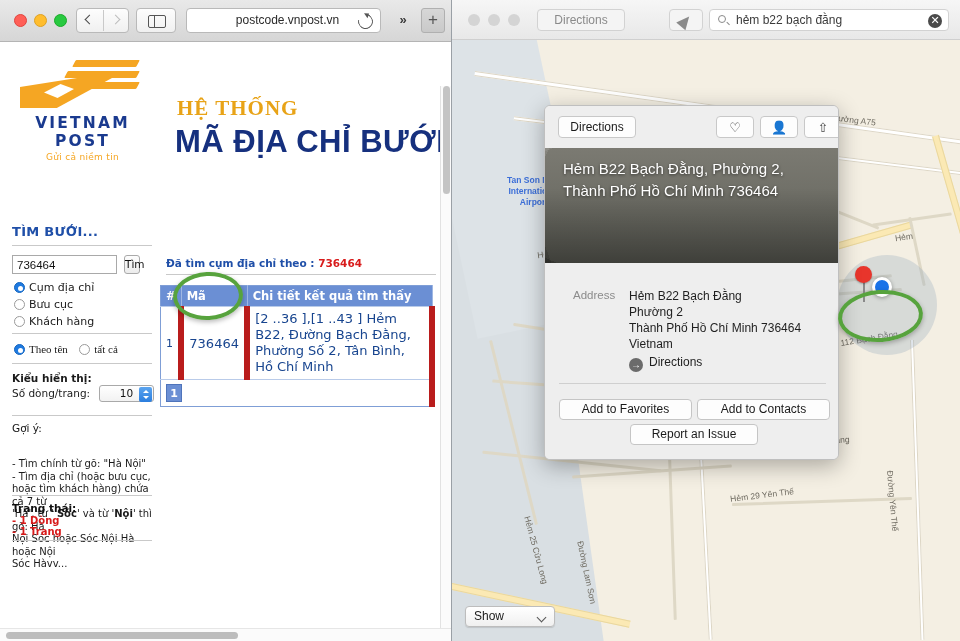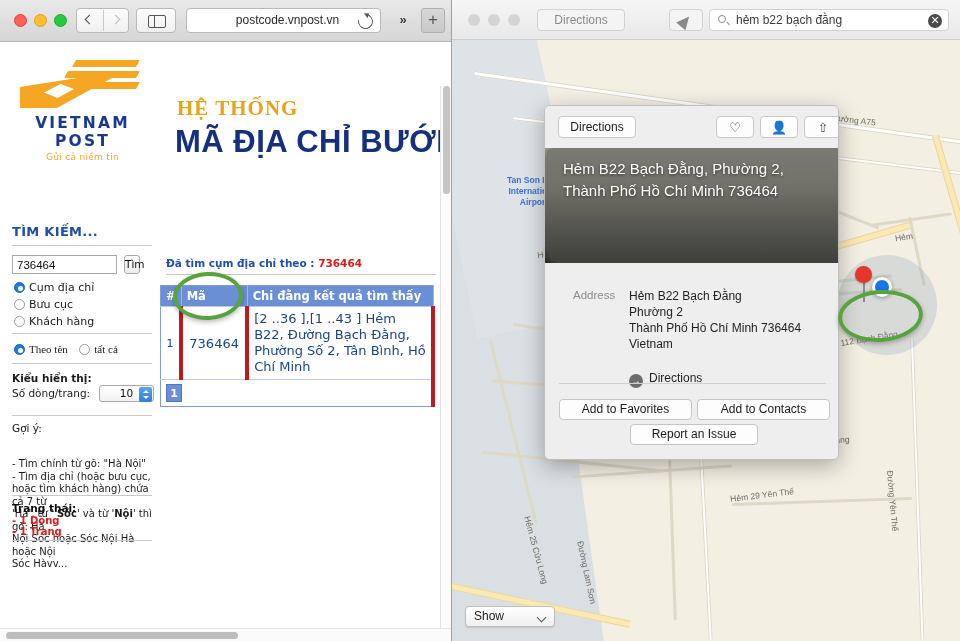--- a/index.html
+++ b/index.html
@@ -209,21 +209,21 @@
   #res-table {
     position:absolute; left:160px; top:243px; width:275px;
     border:1px solid #7f9ed6; border-collapse:collapse;
   }
   #res-table th {
     background:#6b8fd4; color:#fff;
     font-family:"DejaVu Sans",sans-serif; font-weight:bold; font-size:11.5px;
     text-align:left; padding:3px 5px; border-right:1px solid #9fb7e3;
   }
   #res-table td {
-    background:#fff; border-right:4px solid #b91c1c; border-top:1px solid #b9cbe9;
+    background:#fff; border-right:6px solid #b91c1c; border-top:1px solid #b9cbe9;
     font-family:"DejaVu Sans",sans-serif; font-size:13px; color:#18458f;
     padding:4px 5px; vertical-align:middle;
   }
   #res-table td.idx { width:12px; text-align:center; font-size:11px; }
   #res-table td.code { width:66px; text-align:center; white-space:nowrap; }
   #res-table td.detail { line-height:16px; }
   #pager-cell { background:#fff; border-top:1px solid #b9cbe9; }
   #pager-btn {
     display:inline-block; width:16px; height:18px; background:#6b8fd4;
     color:#fff; font-family:"DejaVu Sans",sans-serif; font-weight:bold; font-size:11px;
@@ -396,21 +396,21 @@
   #co-body { position:absolute; left:0; top:157px; width:295px; height:198px; background:#eeeeee; }
   #co-addr-label {
     position:absolute; left:28px; top:26px;
     font-family:"Liberation Sans",sans-serif; font-size:11.5px; color:#8c8c8c;
   }
   #co-addr {
     position:absolute; left:84px; top:25px; width:195px;
     font-family:"Liberation Sans",sans-serif; font-size:12px; color:#1f1f1f; line-height:16px;
   }
   #co-dirlink {
-    position:absolute; left:84px; top:108px;
+    position:absolute; left:84px; top:92px;
     font-family:"Liberation Sans",sans-serif; font-size:12px; color:#1f1f1f;
   }
   #co-dirlink .arrow {
     display:inline-block; width:14px; height:14px; border-radius:50%;
     background:#6b6b6b; color:#fff; font-size:10px; line-height:13px; text-align:center;
     vertical-align:-2px; margin-right:6px;
   }
   #co-sep { position:absolute; left:14px; top:120px; width:267px; height:1px; background:#cfcfcf; }
   .co-btn {
     position:absolute; height:21px; background:#fdfdfd;
@@ -477,21 +477,21 @@
           <span class="lm-bar lm-b3"></span>
           <span id="lm-env"></span>
         </div>
         <div id="logo-name">VIETNAM POST</div>
         <div id="logo-tag">Gửi cả niềm tin</div>
       </div>
 
       <div id="hdr-sub">HỆ THỐNG</div>
       <div id="hdr-main">MÃ ĐỊA CHỈ BƯỚI</div>
 
-      <div id="search-title">TÌM KIẾM...</div>
+      <div id="search-title">TÌM BƯỚI...</div>
       <div class="hr" id="hr1"></div>
 
       <input id="q-input" value="736464" style="">
       <div id="q-btn">Tìm</div>
 
       <div class="radio-row" id="rr1">
         <span class="radio on"></span><span>Cụm địa chỉ</span>
       </div>
       <div class="radio-row" id="rr2">
         <span class="radio"></span><span>Bưu cục</span>
@@ -537,21 +537,21 @@
       <div id="res-label">
         <span>Đã tìm cụm địa chỉ theo : </span><span class="num">736464</span>
       </div>
       <div class="hr" id="hr7"></div>
 
       <table id="res-table">
         <tbody>
             <tr>
           <th>#</th>
           <th>Mã</th>
-          <th>Chi đằng kết quả tìm thấy</th>
+          <th>Chi tiết kết quả tìm thấy</th>
         </tr>
         <tr>
           <td class="idx">1</td>
           <td class="code">736464</td>
           <td class="detail">[2 ..36 ],[1 ..43 ] Hẻm B22, Đường Bạch Đằng, Phường Số 2, Tân Bình, Hồ Chí Minh</td>
         </tr>
         <tr>
           <td id="pager-cell" colspan="3">
             <span id="pager-btn">1</span>
           </td>

